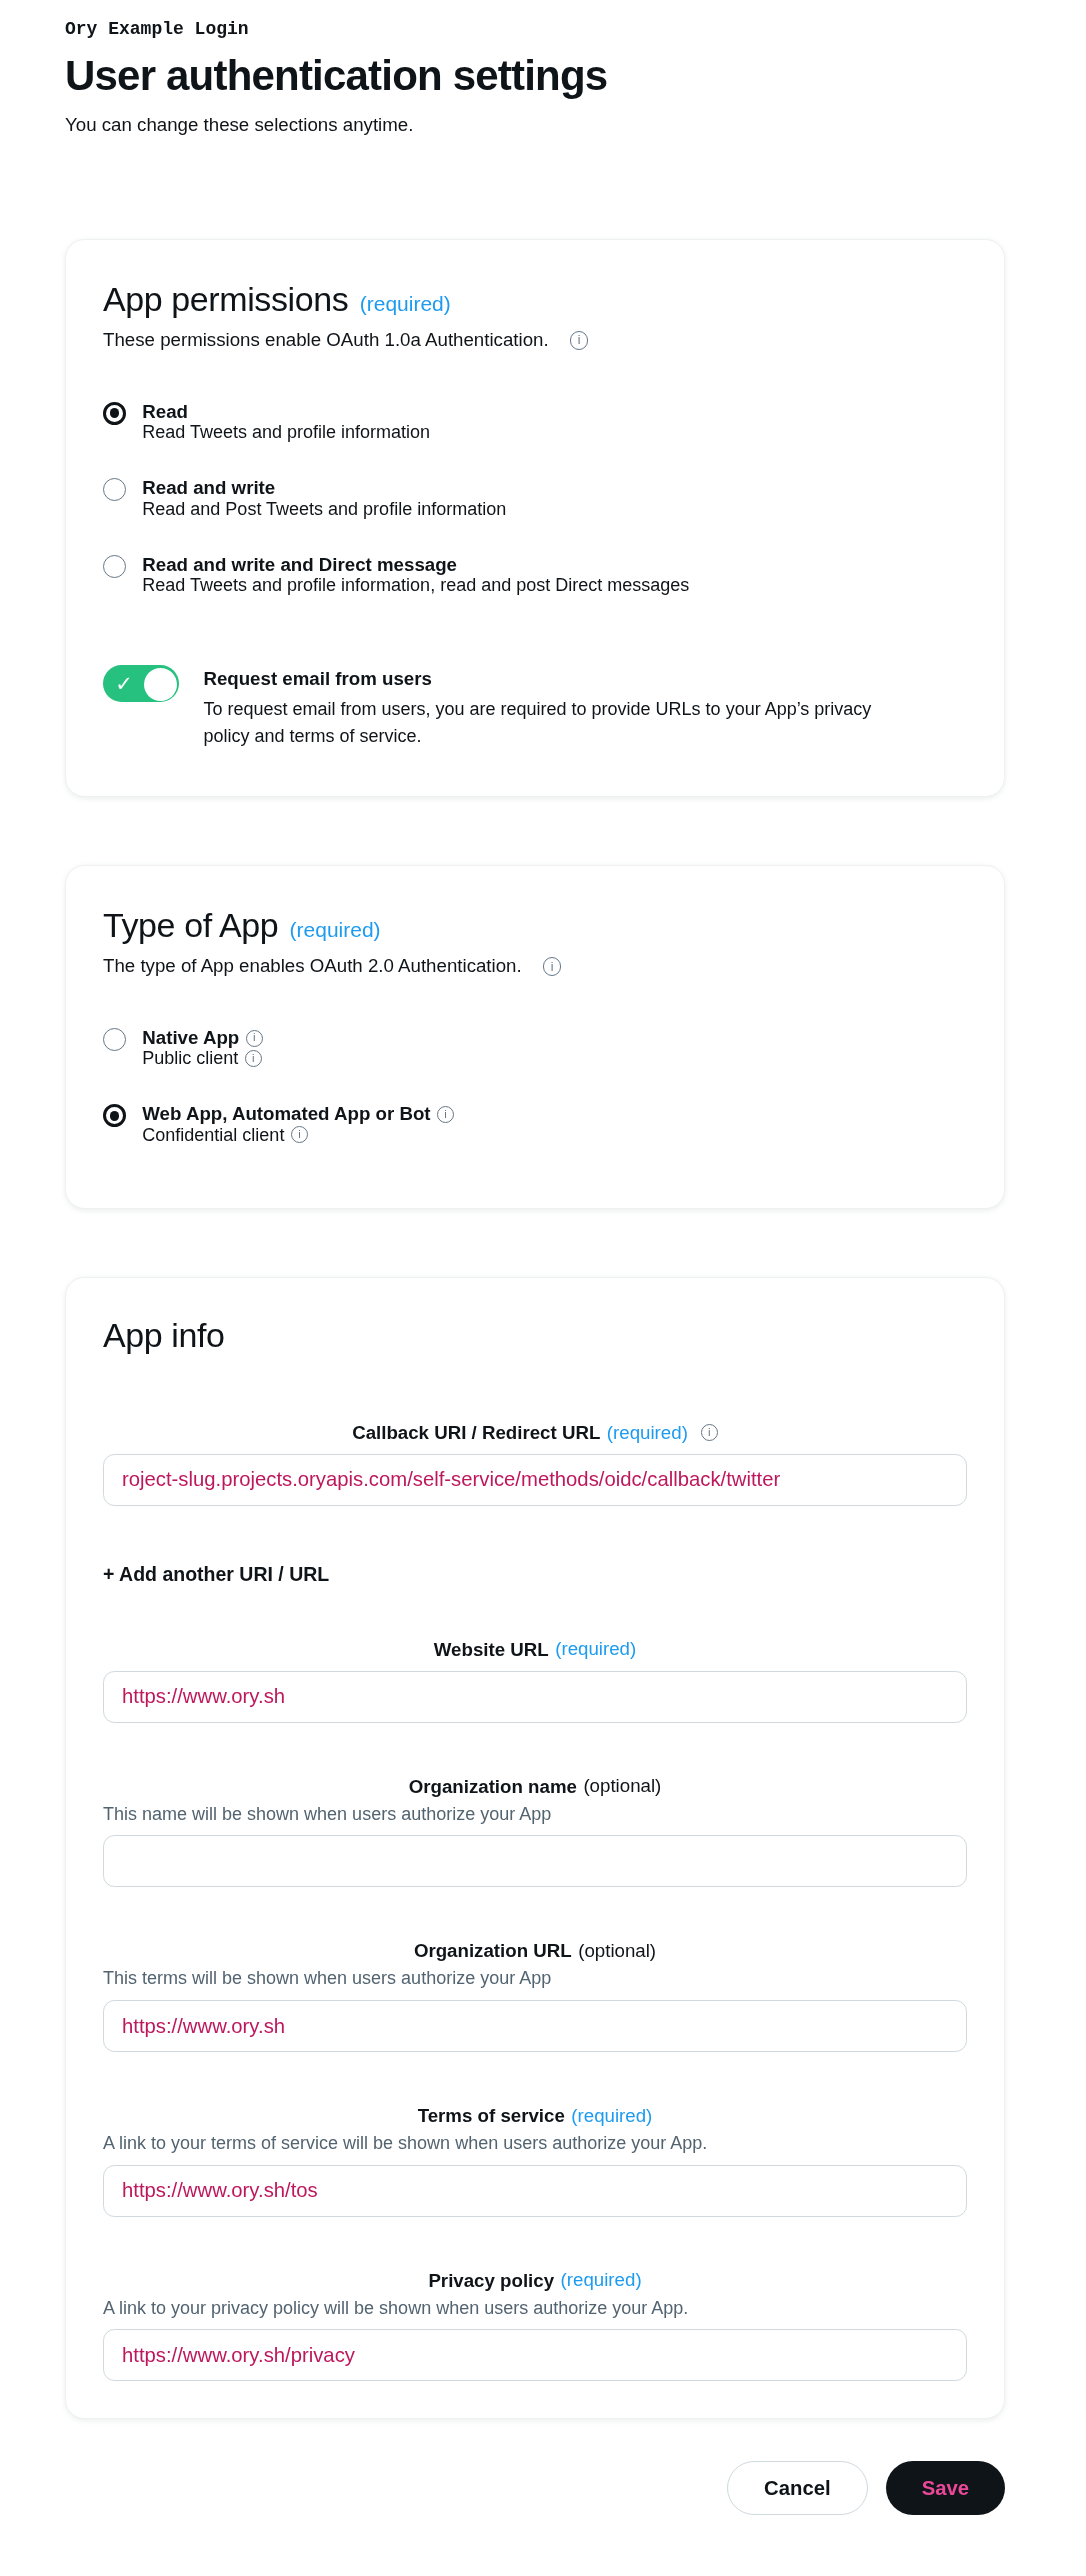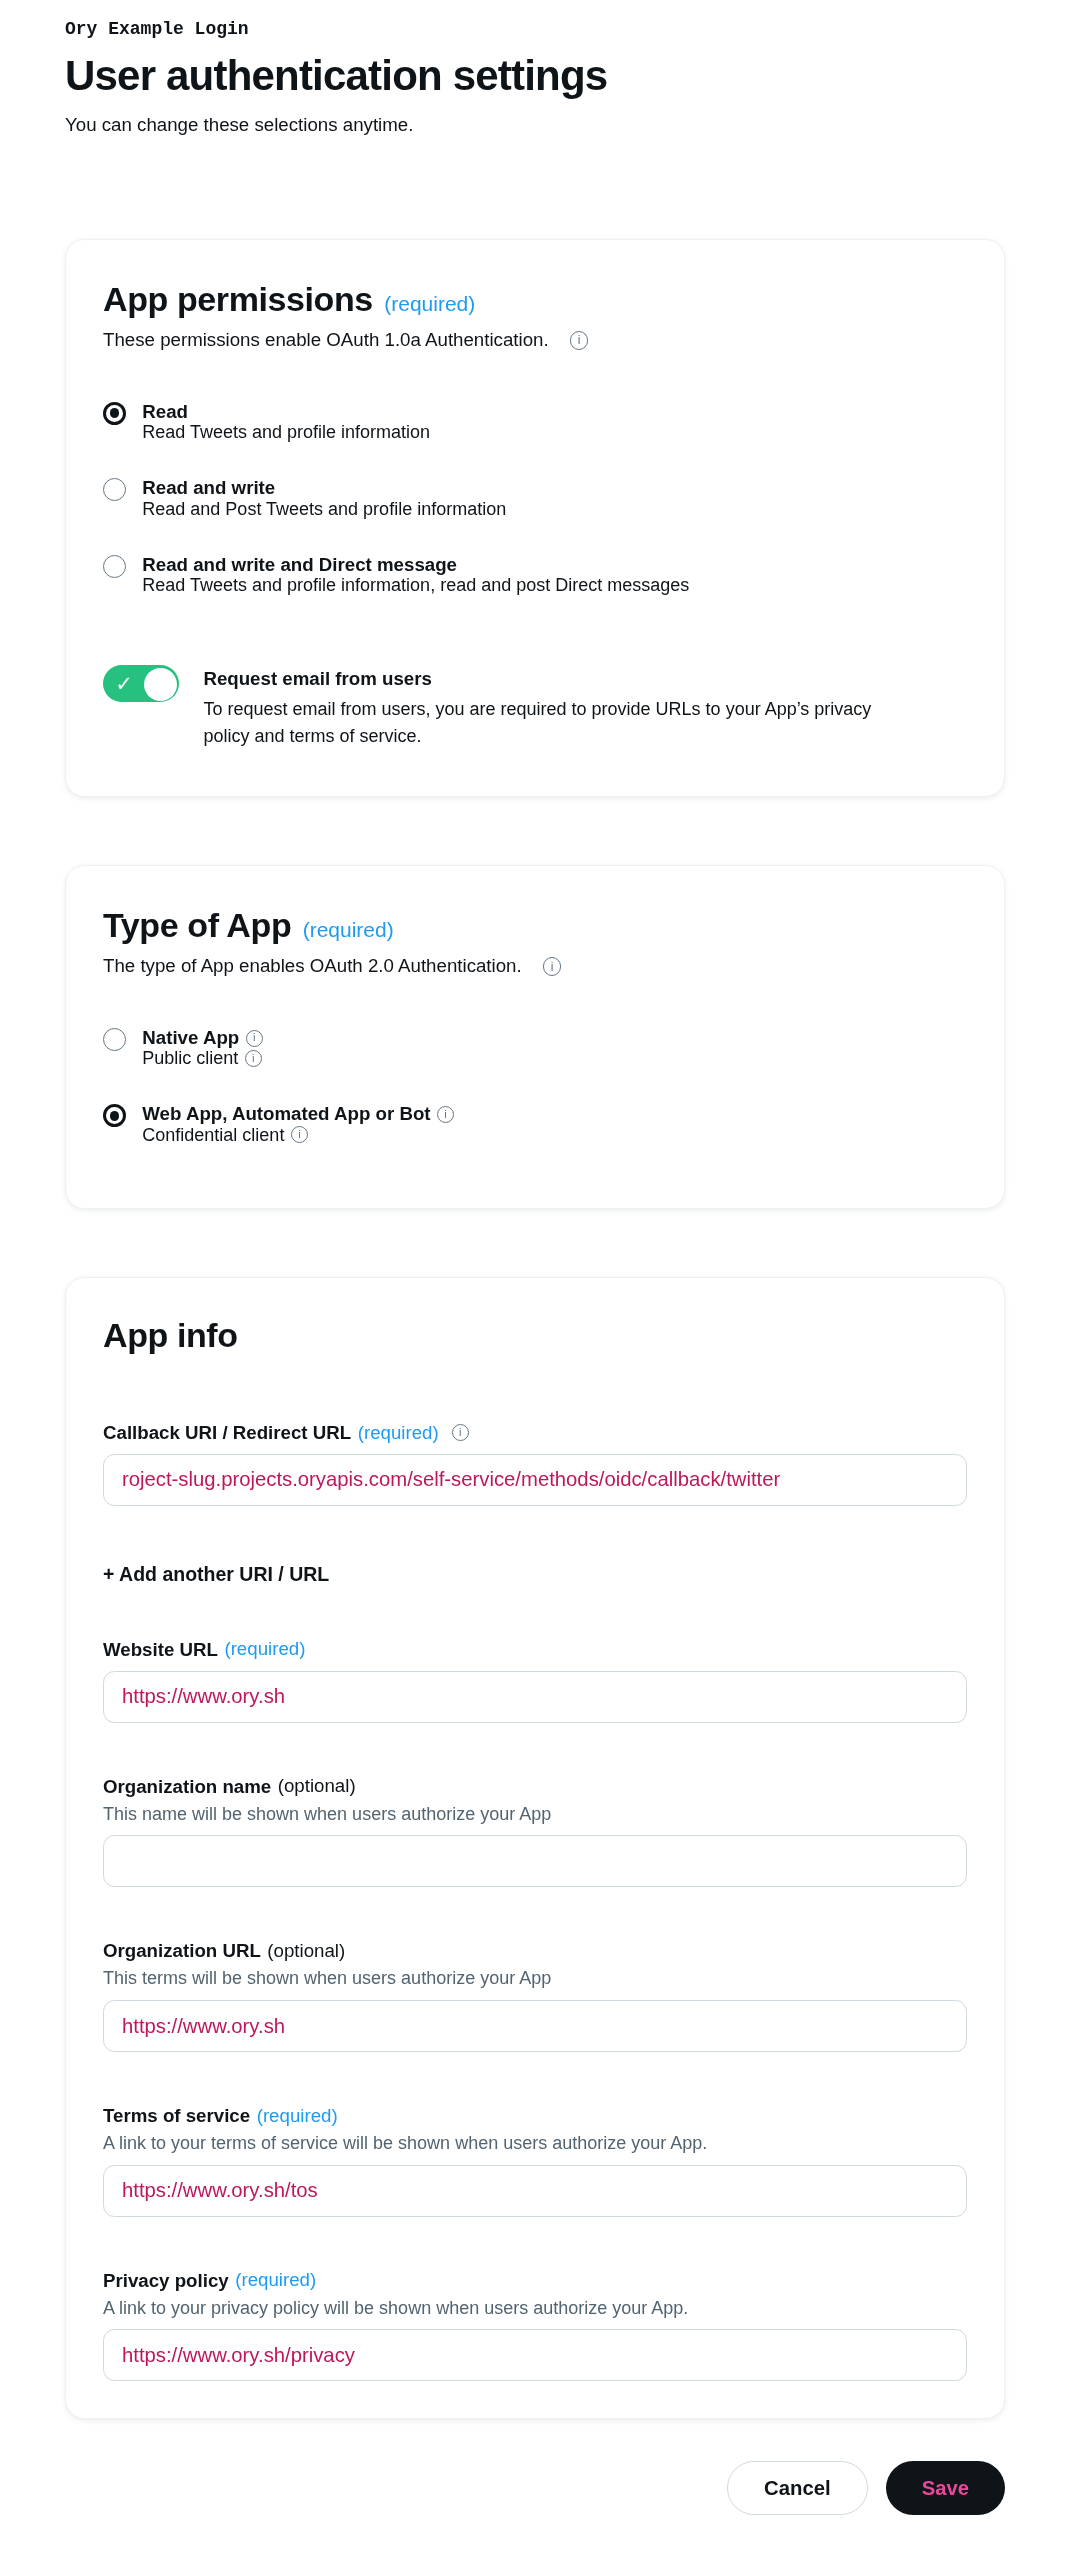--- a/index.html
+++ b/index.html
@@ -24,21 +24,21 @@
     border-radius: 19.5px;
     background: #ffffff;
     box-shadow: 0 1.6px 4.9px rgba(101,118,134,0.12);
     padding: 39px 37px 46px 37px;
   }
   .card1 { margin-top: 102px; }
   .card2 { margin-top: 68px; padding-bottom: 63px; }
   .card3 { margin-top: 68px; padding-top: 37px; padding-bottom: 37px; }
 
   .section-title-row { display: flex; align-items: baseline; gap: 11.4px; }
-  .section-title { font-size: 34px; font-weight: 700; letter-spacing: -0.4px; line-height: 41px; }
+  .section-title { font-size: 34px; font-weight: 400; letter-spacing: -0.4px; line-height: 41px; }
   .required-badge { font-size: 21px; color: #1d9bf0; font-weight: 400; }
   .section-subtitle { display: flex; align-items: center; gap: 21px; font-size: 18.7px; margin-top: 8px; line-height: 24.4px; }
 
   
   .icon-info {
     display: inline-flex; align-items: center; justify-content: center;
     width: 18.7px; height: 18.7px; border: 1.6px solid #657786; border-radius: 50%;
     color: #657786; font-size: 12.2px; font-weight: 400; flex: 0 0 auto;
     line-height: 1;
   }
@@ -76,21 +76,21 @@
     position: absolute; left: 12.2px; top: 6.5px;
     color: #ffffff; font-size: 21px; font-weight: 700; line-height: 24.4px;
   }
   .toggle-texts { padding-top: 1.6px; }
   .toggle-label { font-size: 18.7px; font-weight: 700; line-height: 23px; }
   .toggle-desc { font-size: 18px; line-height: 27px; margin-top: 6.5px; max-width: 691px; }
 
   
   .field { margin-top: 52px; }
   .field.first { margin-top: 65px; }
-  .field-label-row { display: flex; align-items: center; gap: 6.5px; }
+  .field-label-row { display: flex; align-items: center; gap: 6.5px; justify-content: center; }
   .field-label { font-size: 18.7px; font-weight: 700; line-height: 23px; }
   .field-req { font-size: 18.7px; color: #1d9bf0; }
   .field-opt { font-size: 18.7px; color: #0f1419; font-weight: 400; }
   .field-desc { font-size: 18px; color: #536471; margin-top: 4.9px; line-height: 23px; }
   .text-input {
     display: block; width: 100%; height: 52px; margin-top: 9.8px;
     border: 1.2px solid #cfd9de; border-radius: 11.4px;
     padding: 0 18px; font-size: 20.3px; color: #be185d;
     font-family: "Liberation Sans", "DejaVu Sans", sans-serif;
     outline: none; background: #fff;

